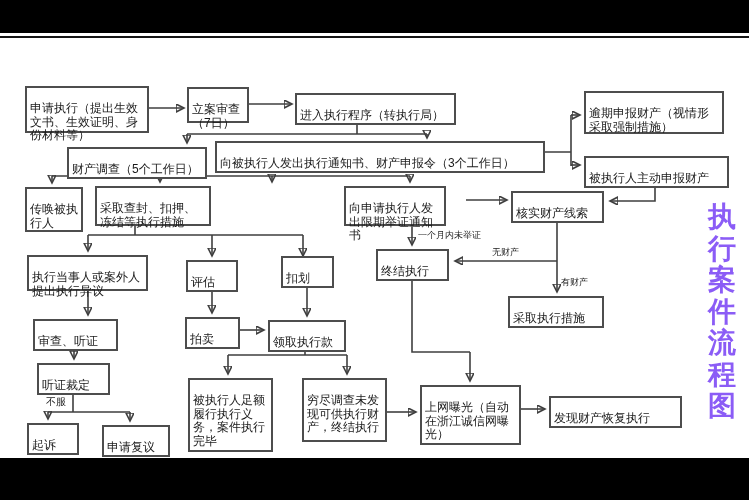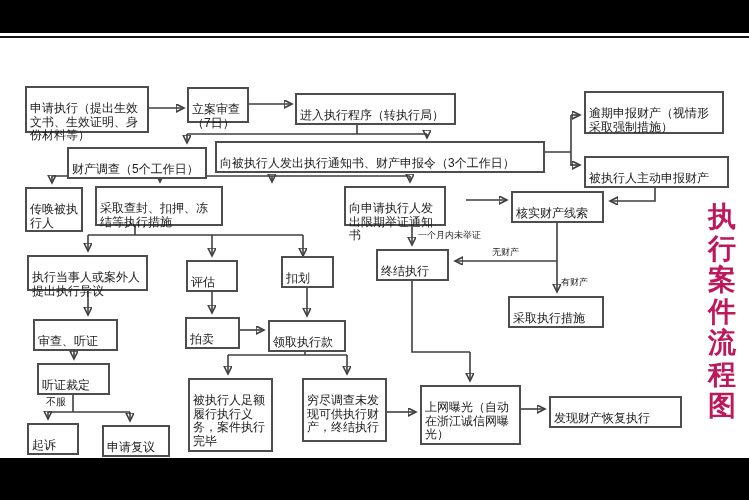--- a/index.html
+++ b/index.html
@@ -7,21 +7,21 @@
          font-family:"Liberation Sans",sans-serif;}
   .letterbox{position:absolute;left:0;width:749px;background:#000;}
   .lb-top{top:0;height:33px;}
   .lb-bottom{top:458px;height:42px;}
   .frameline{position:absolute;left:0;top:36px;width:749px;height:2px;background:#151515;}
   .box{position:absolute;box-sizing:border-box;border:2px solid #4d4d4d;background:#fff;
        color:#1a1a1a;font-size:12px;line-height:13.5px;padding:14px 3px;
        font-family:"Liberation Sans",sans-serif;}
   .lbl{position:absolute;color:#222;font-size:9px;font-weight:normal;line-height:10px;white-space:nowrap;}
   .vtitle{position:absolute;left:703px;top:201px;width:38px;text-align:center;
-          font-family:"DejaVu Serif",serif;font-weight:600;color:#be185d;
+          font-family:"DejaVu Serif",serif;font-weight:600;color:#8b5cf6;
           font-size:28px;line-height:31.5px;word-break:break-all;}
   svg.connectors{position:absolute;left:0;top:0;pointer-events:none;}
   svg.connectors path{fill:none;stroke:#3f3f3f;stroke-width:1.6;}
 </style>
 </head>
 <body>
 
 <div class="stage">
 
   <svg class="connectors" width="749" height="500" viewBox="0 0 749 500">
@@ -91,21 +91,21 @@
   </svg>
 
   <div class="box" style="left:25px;top:86px;width:124px;height:47px">申请执行（提出生效文书、生效证明、身份材料等）</div>
   <div class="box" style="left:187px;top:87px;width:62px;height:36px">立案审查（7日）</div>
   <div class="box" style="left:295px;top:93px;width:161px;height:20px">进入执行程序（转执行局）</div>
   <div class="box" style="left:215px;top:141px;width:330px;height:23px">向被执行人发出执行通知书、财产申报令（3个工作日）</div>
   <div class="box" style="left:67px;top:147px;width:140px;height:20px">财产调查（5个工作日）</div>
   <div class="box" style="left:584px;top:91px;width:140px;height:43px">逾期申报财产（视情形采取强制措施）</div>
   <div class="box" style="left:584px;top:156px;width:145px;height:19px">被执行人主动申报财产</div>
   <div class="box" style="left:25px;top:187px;width:58px;height:45px">传唤被执行人</div>
-  <div class="box" style="left:95px;top:186px;width:128px;height:40px">采取查封、扣押、冻结等执行措施</div>
+  <div class="box" style="left:95px;top:186px;width:116px;height:40px">采取查封、扣押、冻结等执行措施</div>
   <div class="box" style="left:344px;top:186px;width:102px;height:40px">向申请执行人发出限期举证通知书</div>
   <div class="box" style="left:511px;top:191px;width:93px;height:22px">核实财产线索</div>
   <div class="box" style="left:27px;top:255px;width:121px;height:36px">执行当事人或案外人提出执行异议</div>
   <div class="box" style="left:186px;top:260px;width:52px;height:21px">评估</div>
   <div class="box" style="left:281px;top:256px;width:53px;height:21px">扣划</div>
   <div class="box" style="left:376px;top:249px;width:73px;height:23px">终结执行</div>
   <div class="box" style="left:33px;top:319px;width:85px;height:24px">审查、听证</div>
   <div class="box" style="left:185px;top:317px;width:55px;height:25px">拍卖</div>
   <div class="box" style="left:268px;top:320px;width:78px;height:21px">领取执行款</div>
   <div class="box" style="left:508px;top:296px;width:96px;height:27px">采取执行措施</div>

